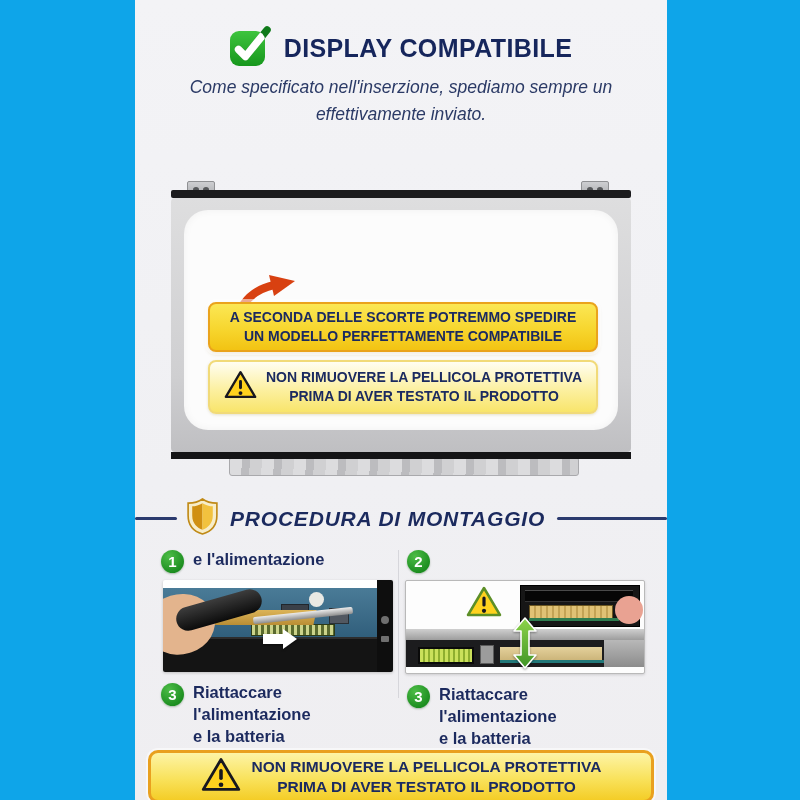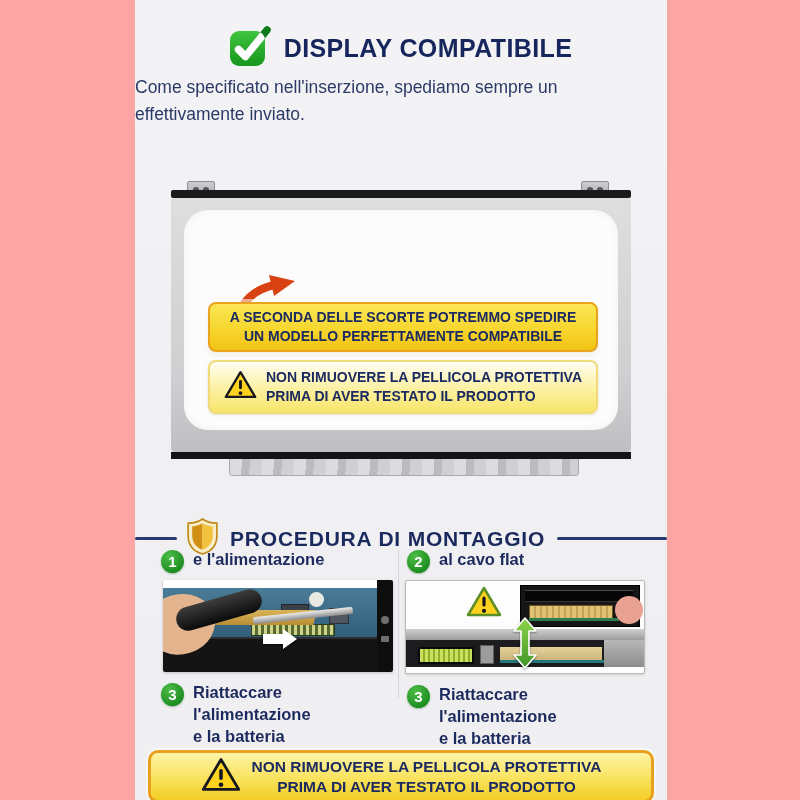--- a/index.html
+++ b/index.html
@@ -1,51 +1,51 @@
 <!DOCTYPE html>
 <html><head>
 <meta charset="utf-8">
 <style>
   html,body{margin:0;padding:0;}
   body{width:800px;height:800px;background:#ffffff;font-family:"Liberation Sans",sans-serif;}
-  .canvas{position:relative;width:800px;height:800px;background:#fca5a5;overflow:hidden;}
+  .canvas{position:relative;width:800px;height:800px;background:#0ea5e9;overflow:hidden;}
   .content{position:absolute;left:135px;top:0;width:532px;height:800px;
     background:linear-gradient(180deg,#f3f3f6 0%,#f0f0f3 60%,#efeef1 100%);}
 
   
   .header{position:absolute;top:26px;left:0;width:100%;display:flex;align-items:center;justify-content:center;gap:13px;}
   .title{font-size:25px;font-weight:bold;color:#16265c;letter-spacing:.4px;}
-  .intro{position:absolute;top:74px;left:0;width:100%;text-align:left;color:#2b3a66;font-size:17.5px;line-height:27px;}
+  .intro{position:absolute;top:74px;left:0;width:100%;text-align:center;color:#2b3a66;font-size:17.5px;line-height:27px;font-style:italic;}
 
   
   .panel{position:absolute;left:36px;top:181px;width:460px;height:294px;}
   .bracket{position:absolute;top:0;width:26px;height:15px;background:linear-gradient(#cdced1,#aaabae);
     border:1px solid #8f9093;border-radius:2px;display:flex;gap:4px;align-items:center;justify-content:center;z-index:1;}
   .bracket .hole{width:6px;height:5px;background:#55575a;border-radius:50%;}
   .bar-top{position:absolute;left:0;top:9px;width:100%;height:8px;background:#1b1b1d;border-radius:2px;z-index:2;}
   .panel-body{position:absolute;left:0;top:17px;width:100%;height:254px;border-radius:4px;
     background:linear-gradient(180deg,#dededf 0%,#cfcfd1 70%,#bfbfc2 100%);z-index:2;}
   .screen{position:absolute;left:13px;top:12px;right:13px;bottom:22px;background:#fcfcfc;border-radius:24px;
     box-shadow:inset 0 0 8px rgba(0,0,0,.05);}
   .bar-bottom{position:absolute;left:0;top:271px;width:100%;height:7px;background:#141416;z-index:3;}
   .foil{position:absolute;left:58px;top:276px;width:348px;height:17px;border:1px solid #a9a9ac;border-radius:3px;z-index:2;
     background:repeating-linear-gradient(93deg,#dcdcde 0 12px,#bcbcbf 12px 20px,#d0d0d2 20px 32px);}
   .curved-arrow{position:absolute;left:58px;top:92px;z-index:5;}
 
   .notice{position:absolute;left:37px;width:386px;border-radius:8px;display:flex;align-items:center;justify-content:center;
-    z-index:6;text-align:left;font-weight:bold;color:#1b2a60;font-size:14px;line-height:19px;}
+    z-index:6;text-align:center;font-weight:bold;color:#1b2a60;font-size:14px;line-height:19px;}
   .notice-stock{top:121px;height:46px;border:2px solid #eaa31c;
     background:linear-gradient(180deg,#fbe754 0%,#f7d62e 55%,#f2c313 100%);
     box-shadow:0 0 0 3px rgba(255,255,255,.55),0 2px 4px rgba(140,100,0,.25);flex-direction:column;}
   .notice-film{top:179px;height:50px;border:2px solid #f1da79;gap:9px;
     background:linear-gradient(180deg,#fffef2 0%,#fcf0a1 55%,#f8e56b 100%);
     box-shadow:0 1px 3px rgba(140,120,20,.2);}
 
   
-  .assembly-head{position:absolute;top:518px;left:0;width:532px;display:flex;align-items:center;}
+  .assembly-head{position:absolute;top:498px;left:0;width:532px;display:flex;align-items:center;font-style:italic;}
   .rule{height:3px;background:#2b3a6e;border-radius:2px;}
   .rule-l{width:42px;}
   .rule-r{flex:1;}
   .section-title{font-size:21px;font-weight:bold;color:#1b2a5e;letter-spacing:.8px;margin:0 12px;}
   .shield{margin-left:10px;}
 
   
   .steps{position:absolute;top:548px;left:0;width:532px;height:196px;}
   .v-divider{position:absolute;left:263px;top:2px;width:1px;height:148px;background:#d6d6db;}
   .col{position:absolute;top:0;}
@@ -237,21 +237,20 @@
             <div>Riattaccare l'alimentazione</div>
             <div>e la batteria</div>
           </span>
         </div>
       </div>
 
       <div class="col col-2">
         <div class="step-head">
           <span class="badge">2</span>
           <span class="step-label">
-            <div>al cavo flat</div>
           </span>
         </div>
 
         <div class="photo photo-b">
           <div class="pb-tri">
             <svg width="36" height="32" viewBox="0 0 36 32">
               <path d="M18 2 L34 29 L2 29 Z" fill="#ffd21e" stroke="#5d8f27" stroke-width="2.5" stroke-linejoin="round"></path>
               <rect x="16.4" y="10.5" width="3.2" height="10" rx="1.6" fill="#17171f"></rect>
               <circle cx="18" cy="24.8" r="2.1" fill="#17171f"></circle>
             </svg>

